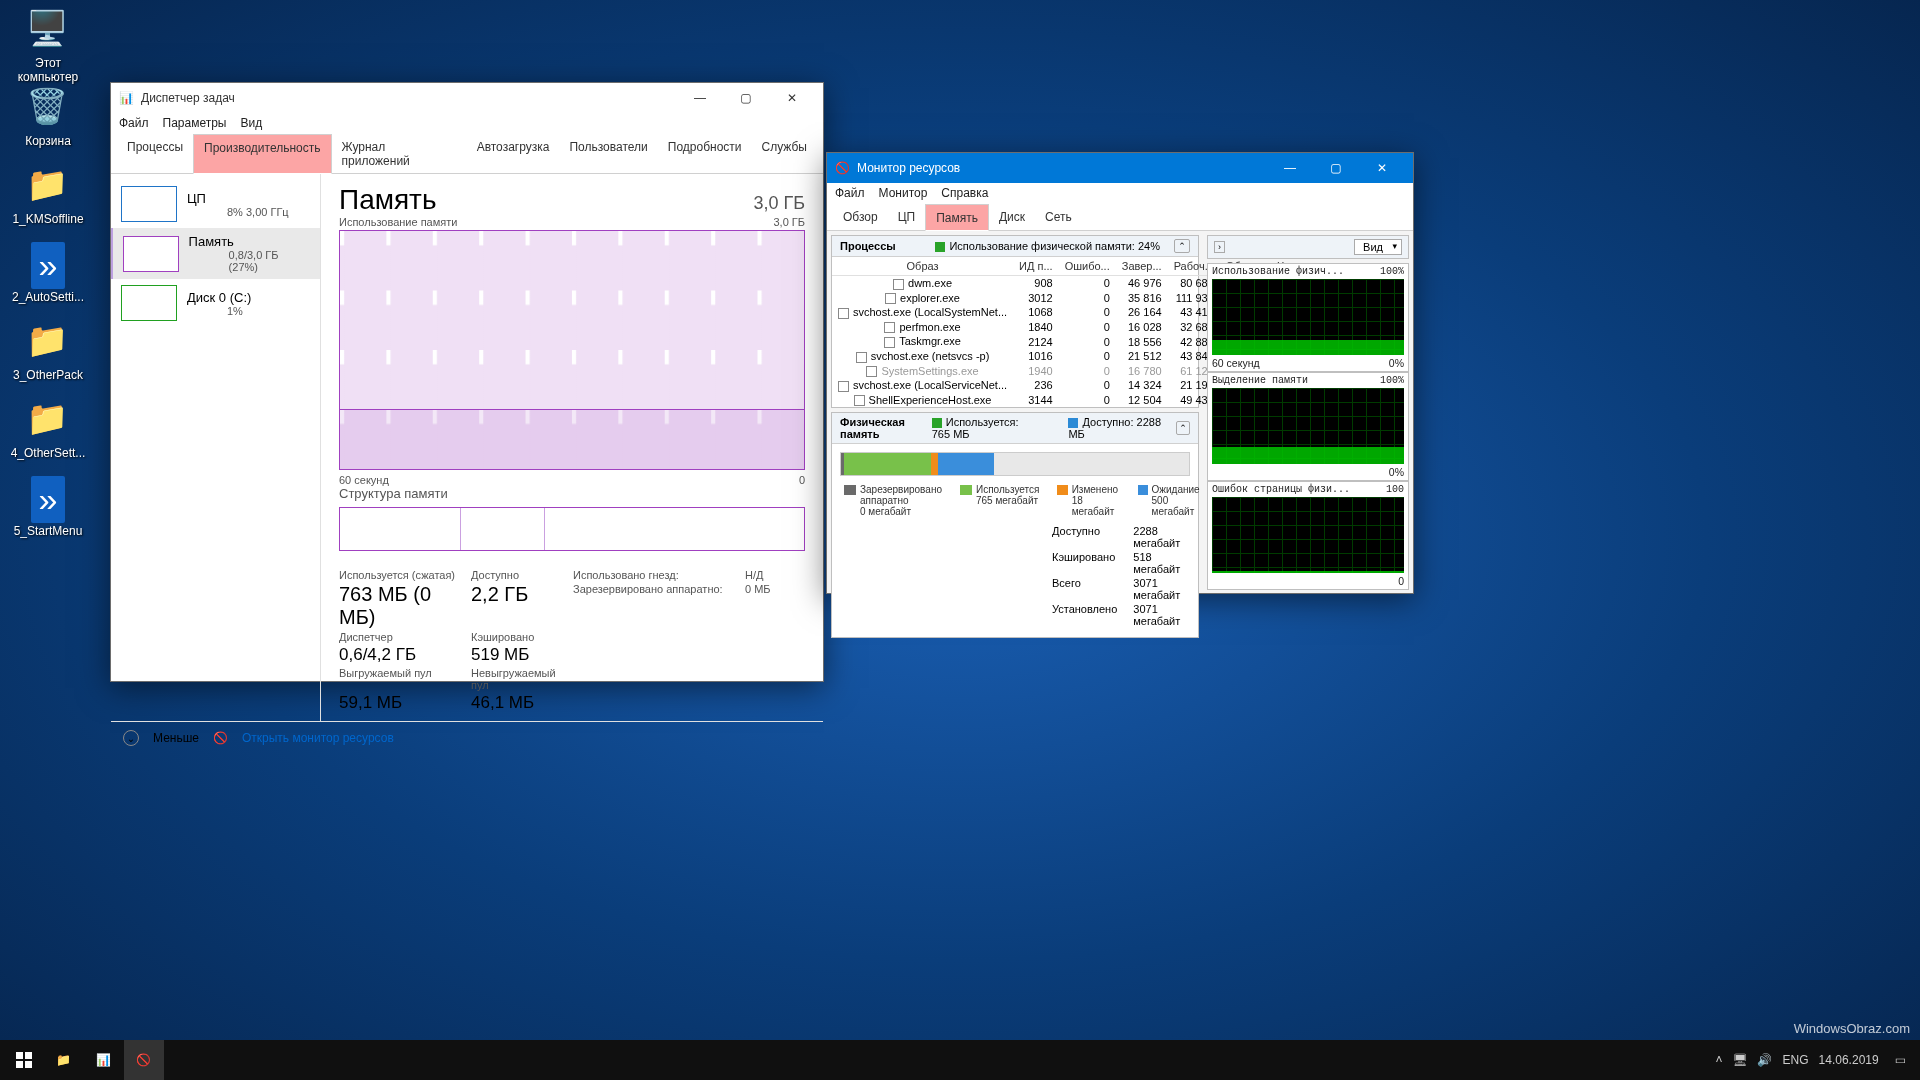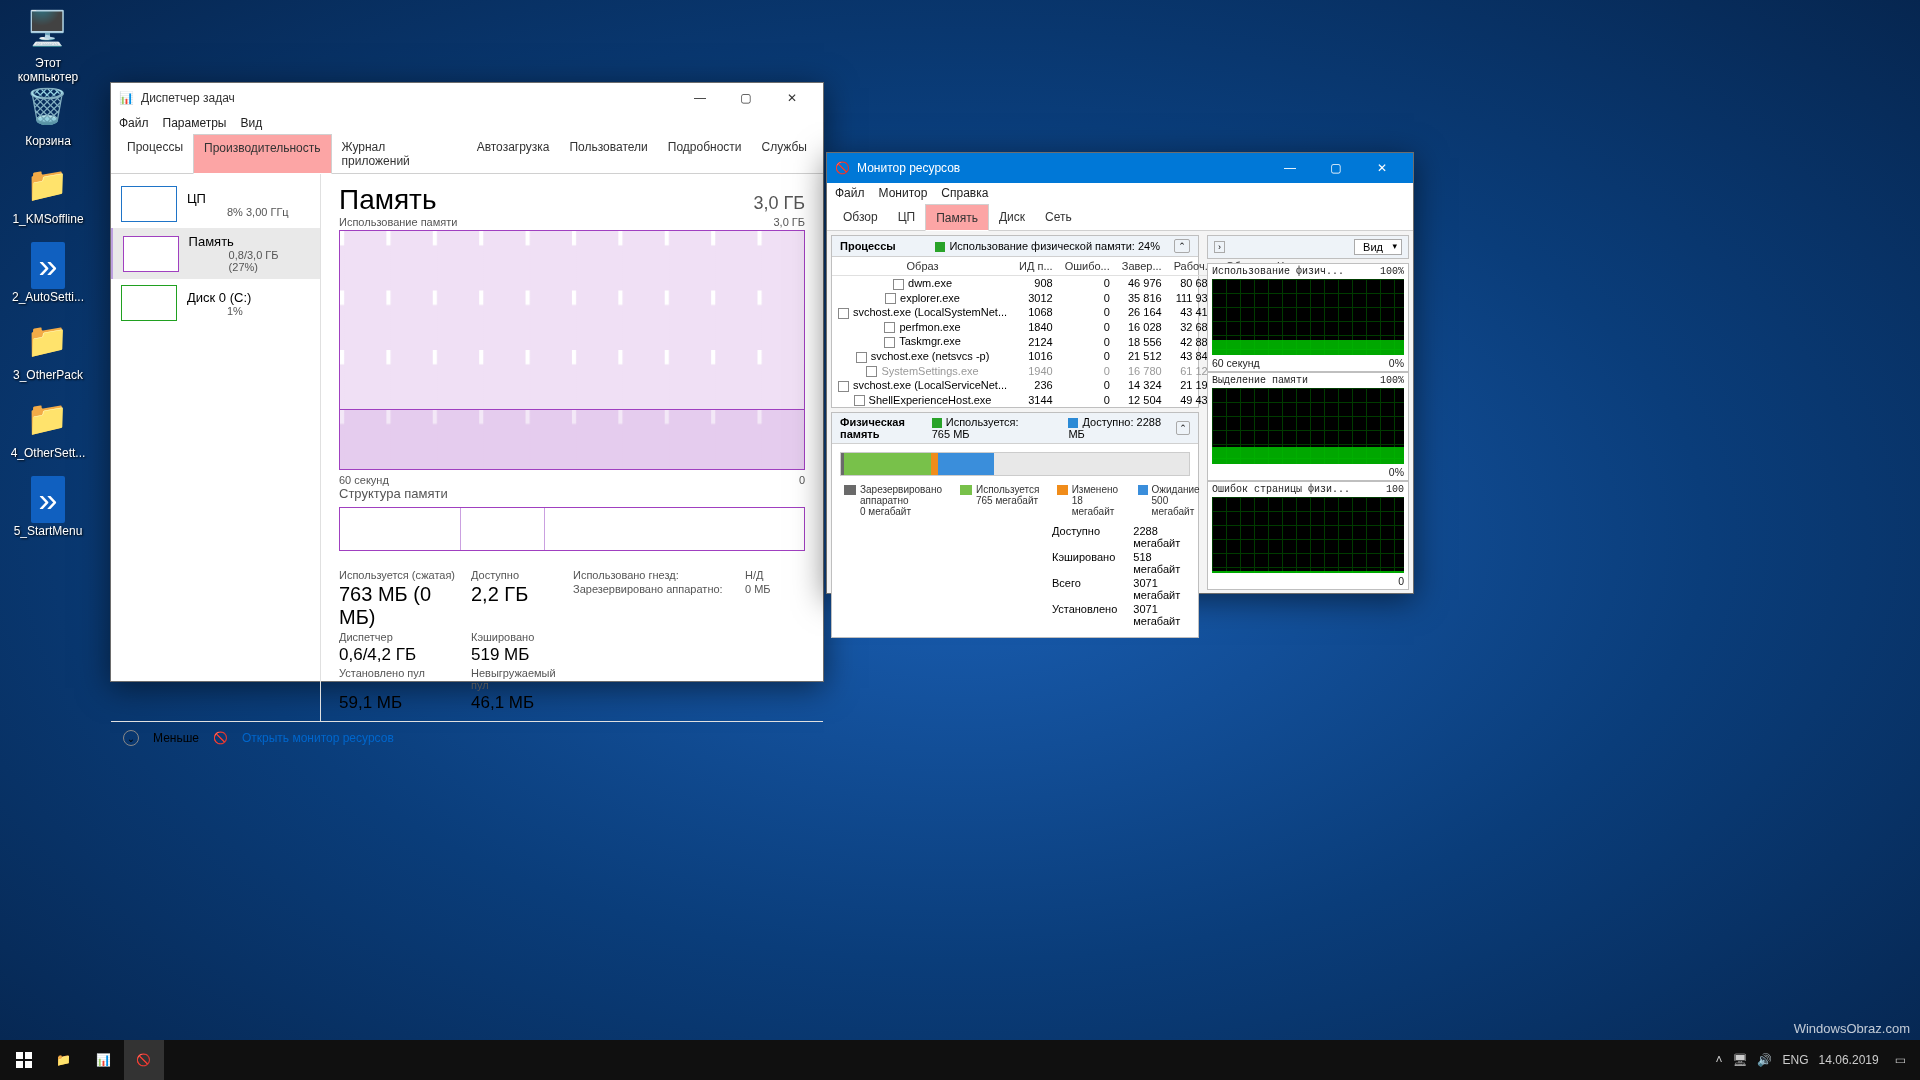--- a/index.html
+++ b/index.html
@@ -223,21 +223,21 @@
         <div class="k">Зарезервировано аппаратно:</div>
           <div class="k" style="text-align:left">0 МБ</div>
         <div class="k">Диспетчер</div>
           <div class="k">Кэшировано</div>
           <div></div>
           <div></div>
         <div class="v2">0,6/4,2 ГБ</div>
           <div class="v2">519 МБ</div>
           <div></div>
           <div></div>
-        <div class="k">Установлено пул</div>
+        <div class="k">Выгружаемый пул</div>
           <div class="k">Невыгружаемый пул</div>
           <div></div>
           <div></div>
         <div class="v2">59,1 МБ</div>
           <div class="v2">46,1 МБ</div>
           <div></div>
           <div></div>
       </div>
     </div>
   </div>

